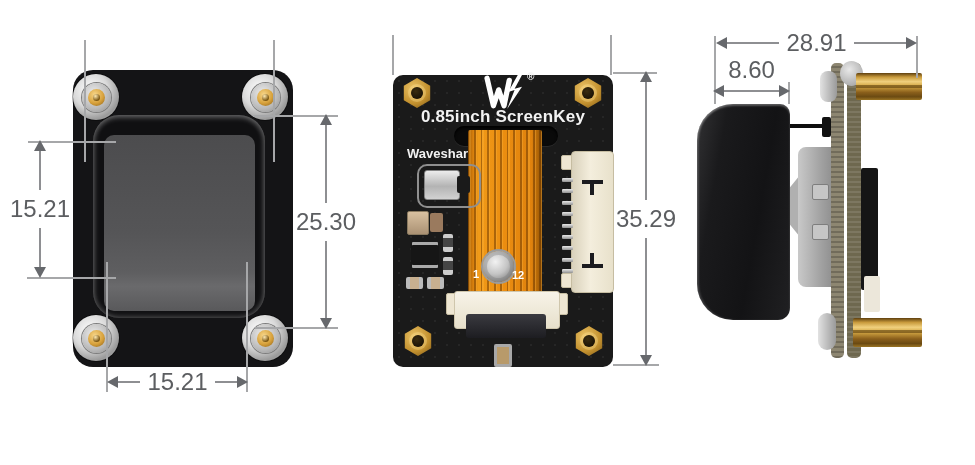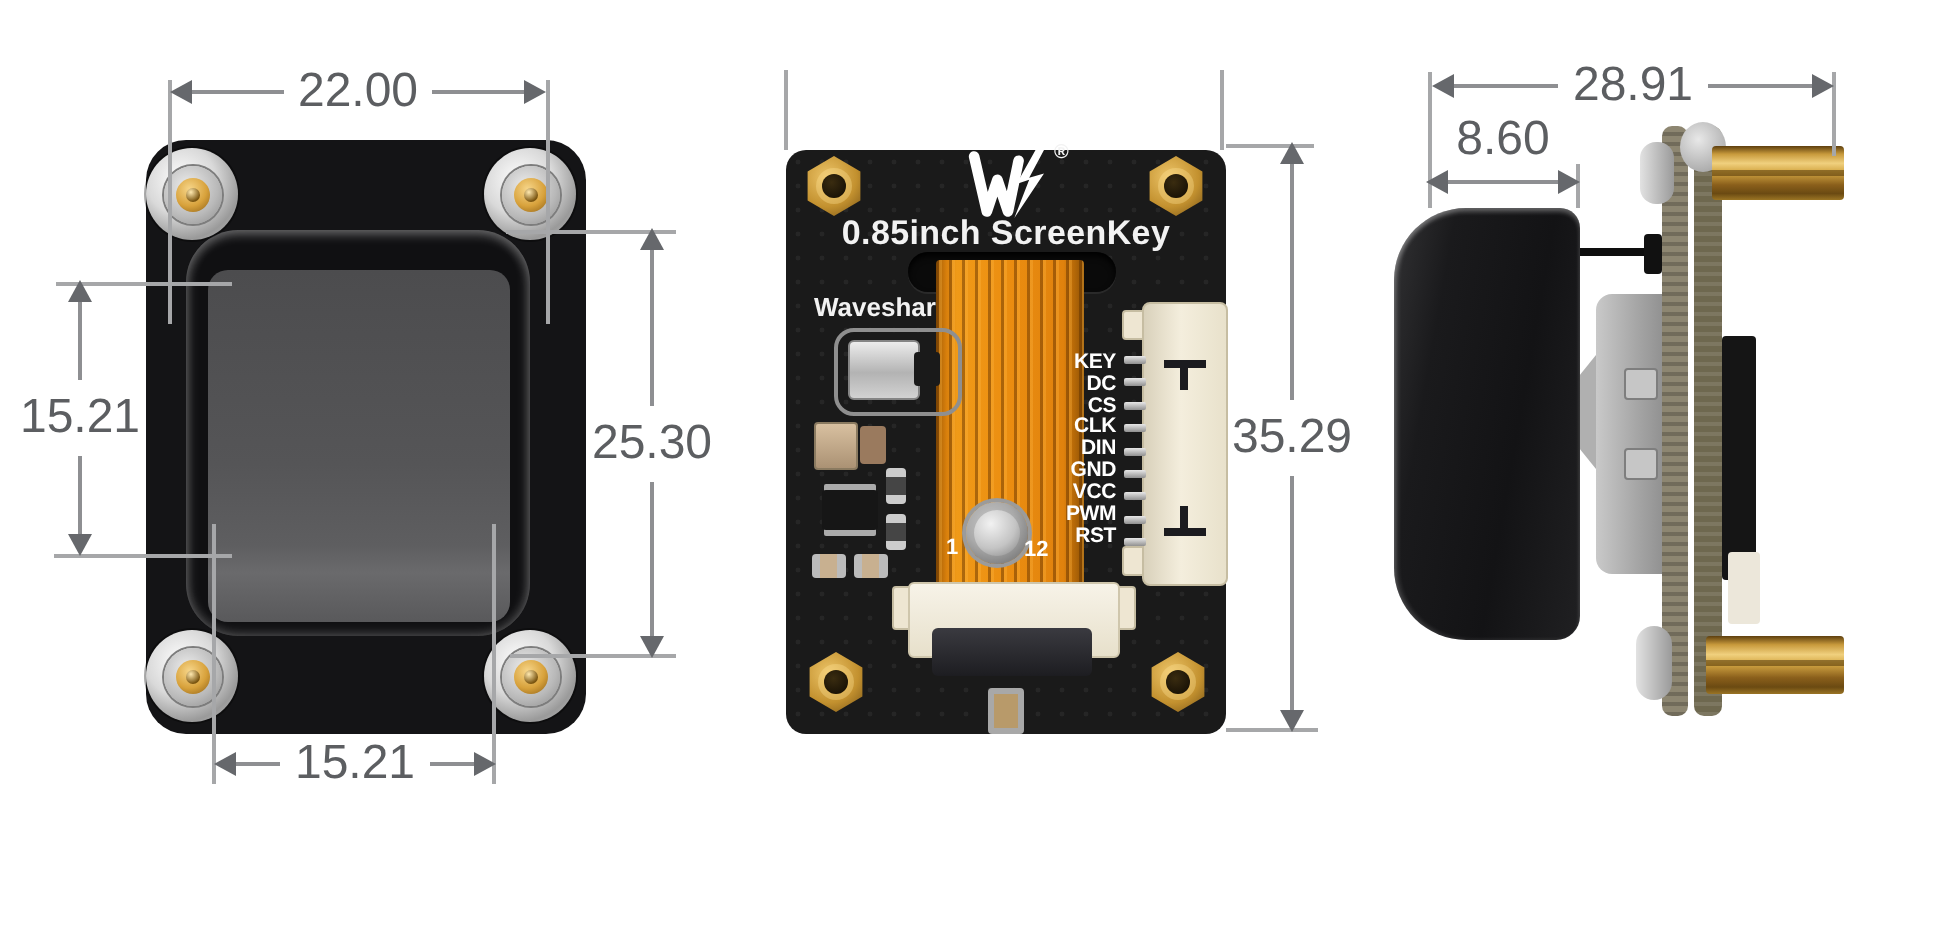--- a/index.html
+++ b/index.html
@@ -178,31 +178,20 @@
       <div class="pin"></div>
       <div class="pin"></div>
       <div class="pin"></div>
       <div class="pin"></div>
   </div>
   <div class="abs tbar" style="left:582px;top:180px;width:21px;height:4px;"></div>
   <div class="abs tbar" style="left:590px;top:184px;width:4px;height:11px;"></div>
   <div class="abs tbar" style="left:590px;top:253px;width:4px;height:11px;"></div>
   <div class="abs tbar" style="left:582px;top:264px;width:21px;height:4px;"></div>
 
-  <div class="abs pinlabels" style="left:496px;top:176px;width:62px;height:97px;">
-    <span>KEY</span>
-    <span>DC</span>
-    <span>CS</span>
-    <span>CLK</span>
-    <span>DIN</span>
-    <span>GND</span>
-    <span>VCC</span>
-    <span>PWM</span>
-    <span>RST</span>
-  </div>
 
   <div class="abs wing" style="left:446px;top:293px;width:10px;height:20px;"></div>
   <div class="abs wing" style="left:556px;top:293px;width:10px;height:20px;"></div>
   <div class="abs fpc" style="left:454px;top:291px;width:104px;height:36px;"></div>
   <div class="abs fpc-latch" style="left:466px;top:314px;width:80px;height:24px;"></div>
 
   <div class="abs" style="left:788px;top:124px;width:46px;height:4px;background:#0e0e0e;"></div>
   <div class="abs" style="left:822px;top:117px;width:9px;height:20px;background:#111;border-radius:2px;"></div>
   <div class="abs" style="left:786px;top:175px;width:14px;height:62px;background:#b0b0b0;clip-path:polygon(100% 0,0 28%,0 72%,100% 100%);"></div>
   <div class="abs mech" style="left:798px;top:147px;width:38px;height:140px;border-radius:8px 4px 4px 8px;"></div>
@@ -233,27 +222,20 @@
   <div class="ext" style="left:106px;top:262px;width:2px;height:130px;"></div>
   <div class="ext" style="left:246px;top:262px;width:2px;height:130px;"></div>
   <div class="ext" style="left:392px;top:35px;width:2px;height:40px;"></div>
   <div class="ext" style="left:610px;top:35px;width:2px;height:40px;"></div>
   <div class="ext" style="left:613px;top:72px;width:44px;height:2px;"></div>
   <div class="ext" style="left:613px;top:364px;width:46px;height:2px;"></div>
   <div class="ext" style="left:714px;top:36px;width:2px;height:68px;"></div>
   <div class="ext" style="left:916px;top:36px;width:2px;height:42px;"></div>
   <div class="ext" style="left:788px;top:82px;width:2px;height:22px;"></div>
 
-  <div class="dim dim-h" style="left:85px;top:34px;width:188px;height:24px;">
-    <div class="arr arr-l"></div>
-      <div class="ln-h"></div>
-    <span class="lbl">22.00</span>
-    <div class="ln-h"></div>
-      <div class="arr arr-r"></div>
-  </div>
 
   <div class="dim dim-v" style="left:8px;top:140px;width:64px;height:138px;">
     <div class="arr arr-u"></div>
       <div class="ln-v"></div>
     <span class="lbl">15.21</span>
     <div class="ln-v"></div>
       <div class="arr arr-d"></div>
   </div>
 
   <div class="dim dim-v" style="left:293px;top:114px;width:66px;height:215px;">

